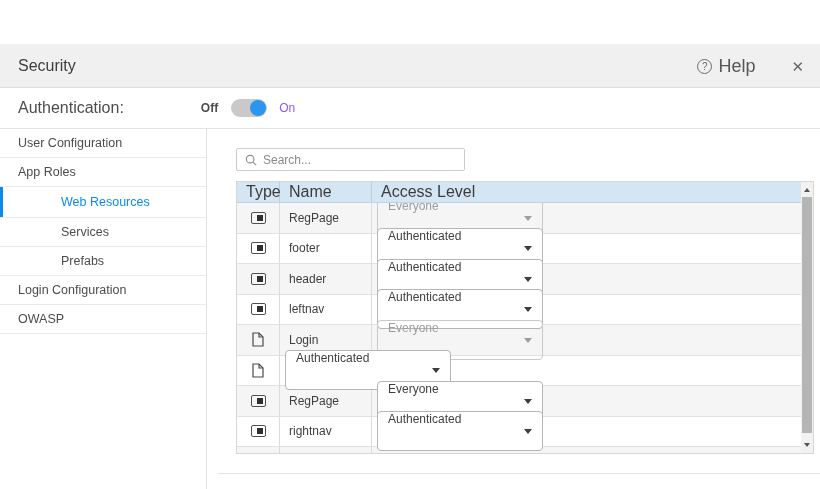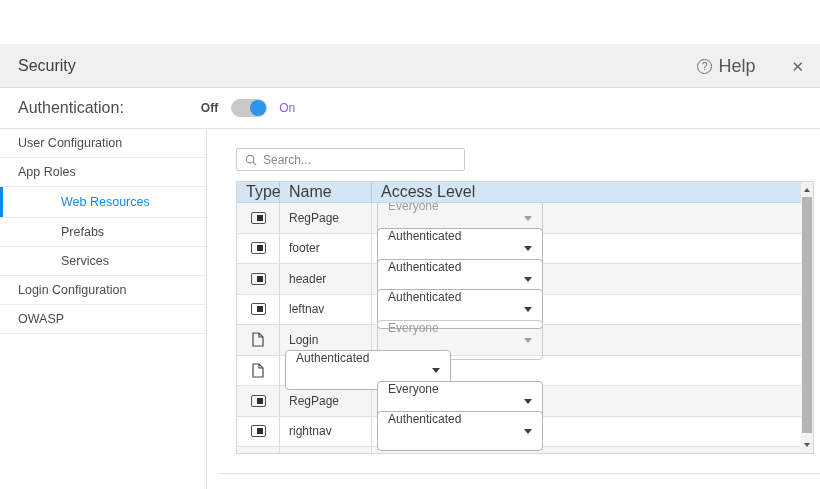--- a/index.html
+++ b/index.html
@@ -112,24 +112,24 @@
           <div class="side-item">
             <span>User Configuration</span>
           </div>
           <div class="side-item">
             <span>App Roles</span>
           </div>
           <div class="side-item lvl1 sel">
             <span>Web Resources</span>
           </div>
           <div class="side-item lvl1">
+            <span>Services</span>
+          </div>
+          <div class="side-item lvl1">
             <span>Prefabs</span>
-          </div>
-          <div class="side-item lvl1">
-            <span>Services</span>
           </div>
           <div class="side-item">
             <span>Login Configuration</span>
           </div>
           <div class="side-item">
             <span>OWASP</span>
           </div>
         </div>
     </div>
 

